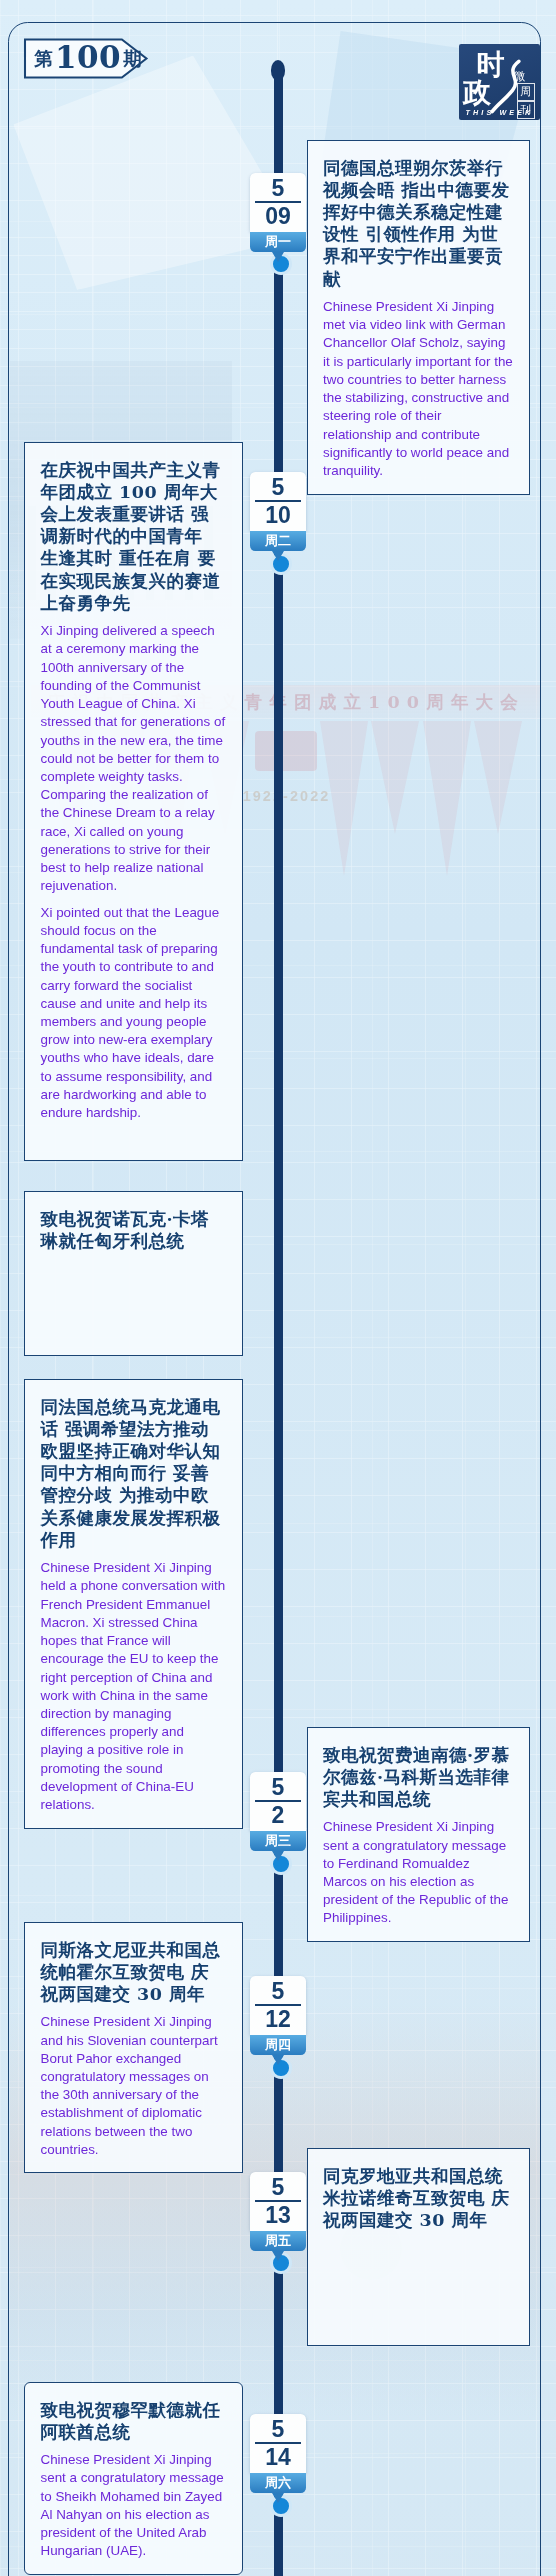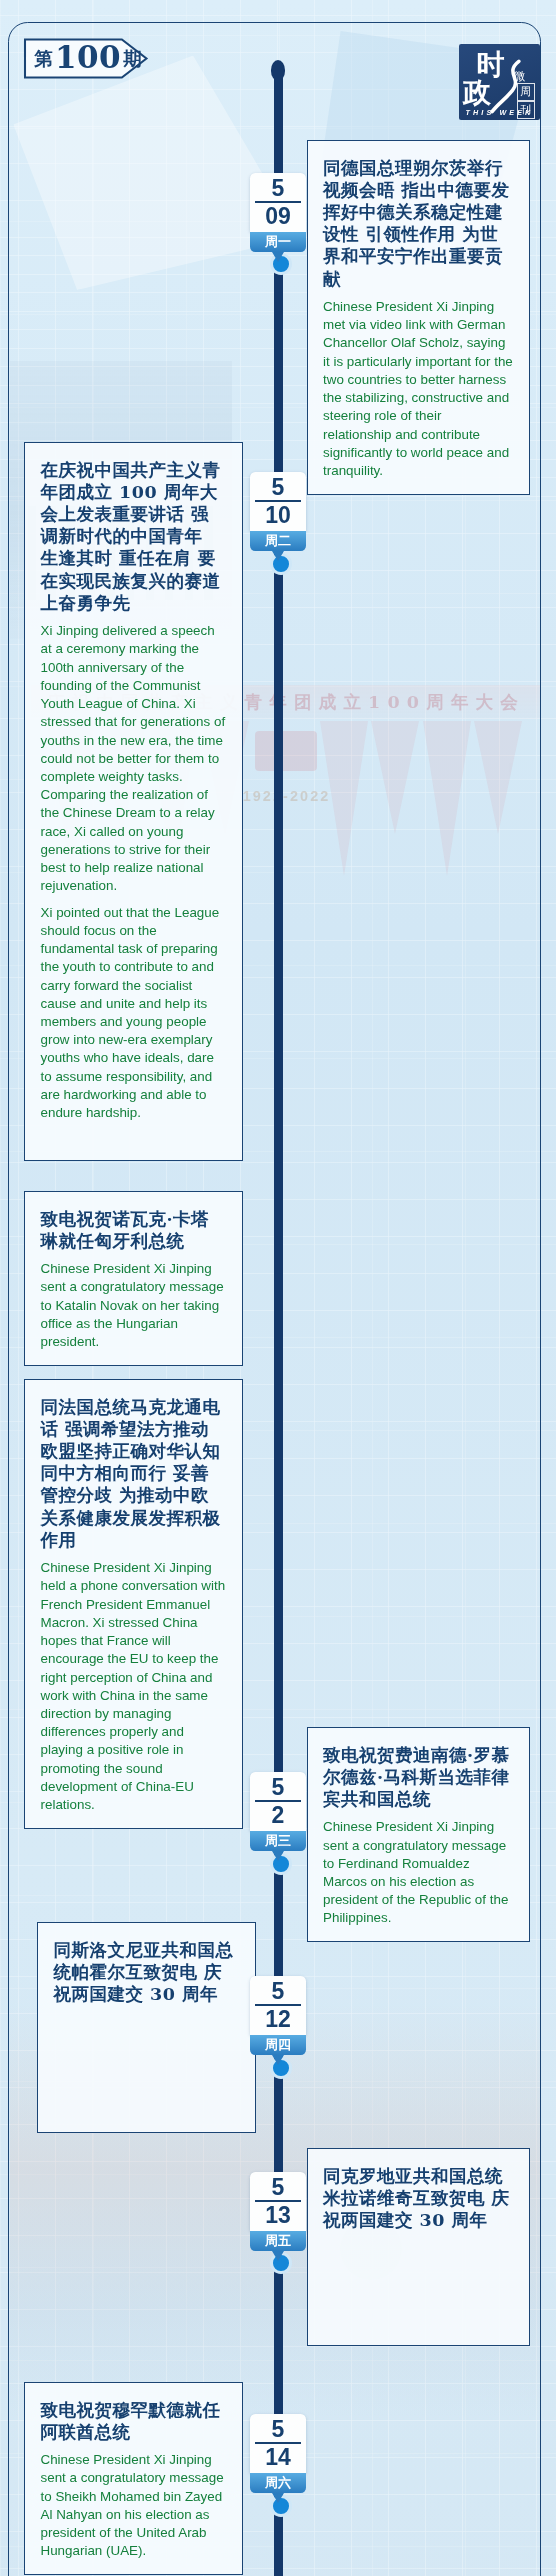--- a/index.html
+++ b/index.html
@@ -77,30 +77,30 @@
         border-top:10.3px solid #2a7cc0;}
   .ddot{position:absolute;left:270px;width:15.5px;height:15.5px;border-radius:50%;background:#1487d8;
         border:3.1px solid #cfe7f7;box-sizing:content-box;z-index:3;}
   
   .card{position:absolute;z-index:3;background:rgba(246,251,254,.93);border:1px solid #1a4474;
         padding:15.5px 15.5px 13.4px 15.5px;box-sizing:border-box;}
   .card.left{left:24px;width:219px;}
   .card.right{left:307px;width:223px;padding-left:15px;}
   .zh{color:#16406f;font-size:17.5px;line-height:1.27;font-weight:bold;letter-spacing:0.5px;
       font-family:"DejaVu Serif",serif;}
-  .en{color:#15803d;font-size:13.4px;line-height:1.36;margin-top:8.2px;font-family:"Liberation Sans",sans-serif;}
+  .en{color:#6d28d9;font-size:13.4px;line-height:1.36;margin-top:8.2px;font-family:"Liberation Sans",sans-serif;}
   .zh + .zh,.en + .zh{margin-top:17.5px;}
   .c1{top:140px;min-height:309px;}
   .c2{top:442px;min-height:719px;}
   .c3{top:1191px;min-height:165px;}
   .c4{top:1379px;min-height:361px;}
   .c5{top:1727px;min-height:189px;}
-  .c6{top:1922px;min-height:211px;margin-left:13px;}
+  .c6{top:1922px;min-height:211px;}
   .c7{top:2148px;min-height:198px;}
-  .c8{top:2382px;min-height:160px;}
+  .c8{top:2382px;min-height:160px;border-radius:6px;}
 </style>
 </head>
 <body>
 
 <div id="page">
 
   <div class="grid-layer"></div>
   <div class="deco poly1"></div>
   <div class="deco poly2"></div>
 
@@ -222,35 +222,35 @@
   </div>
 
   <div class="card left c2">
     <div class="zh">在庆祝中国共产主义青年团成立 100 周年大会上发表重要讲话  强调新时代的中国青年  生逢其时  重任在肩  要在实现民族复兴的赛道上奋勇争先</div>
     <div class="en">Xi Jinping delivered a speech at a ceremony marking the 100th anniversary of the founding of the Communist Youth League of China. Xi stressed that for generations of youths in the new era, the time could not be better for them to complete weighty tasks. Comparing the realization of the Chinese Dream to a relay race, Xi called on young generations to strive for their best to help realize national rejuvenation.</div>
     <div class="en">Xi pointed out that the League should focus on the fundamental task of preparing the youth to contribute to and carry forward the socialist cause and unite and help its members and young people grow into new-era exemplary youths who have ideals, dare to assume responsibility, and are hardworking and able to endure hardship.</div>
   </div>
 
   <div class="card left c3">
     <div class="zh">致电祝贺诺瓦克·卡塔琳就任匈牙利总统</div>
-    <div class="en">Chinese President Xi Jinping sent a congratulatory message to Katalin Novak on her taking office as the Hungarian president.</div>
   </div>
 
   <div class="card right c5">
     <div class="zh">致电祝贺费迪南德·罗慕尔德兹·马科斯当选菲律宾共和国总统</div>
     <div class="en">Chinese President Xi Jinping sent a congratulatory message to Ferdinand Romualdez Marcos on his election as president of the Republic of the Philippines.</div>
   </div>
 
   <div class="card left c4">
     <div class="zh">同法国总统马克龙通电话  强调希望法方推动欧盟坚持正确对华认知  同中方相向而行  妥善管控分歧  为推动中欧关系健康发展发挥积极作用</div>
     <div class="en">Chinese President Xi Jinping held a phone conversation with French President Emmanuel Macron. Xi stressed China hopes that France will encourage the EU to keep the right perception of China and work with China in the same direction by managing differences properly and playing a positive role in promoting the sound development of China-EU relations.</div>
   </div>
 
   <div class="card left c6">
     <div class="zh">同斯洛文尼亚共和国总统帕霍尔互致贺电  庆祝两国建交 30 周年</div>
+    <div class="en">Chinese President Xi Jinping and his Slovenian counterpart Borut Pahor exchanged congratulatory messages on the 30th anniversary of the establishment of diplomatic relations between the two countries.</div>
   </div>
 
   <div class="card right c7">
     <div class="zh">同克罗地亚共和国总统米拉诺维奇互致贺电  庆祝两国建交 30 周年</div>
   </div>
 
   <div class="card left c8">
     <div class="zh">致电祝贺穆罕默德就任阿联酋总统</div>
     <div class="en">Chinese President Xi Jinping sent a congratulatory message to Sheikh Mohamed bin Zayed Al Nahyan on his election as president of the United Arab Hungarian (UAE).</div>
   </div>

